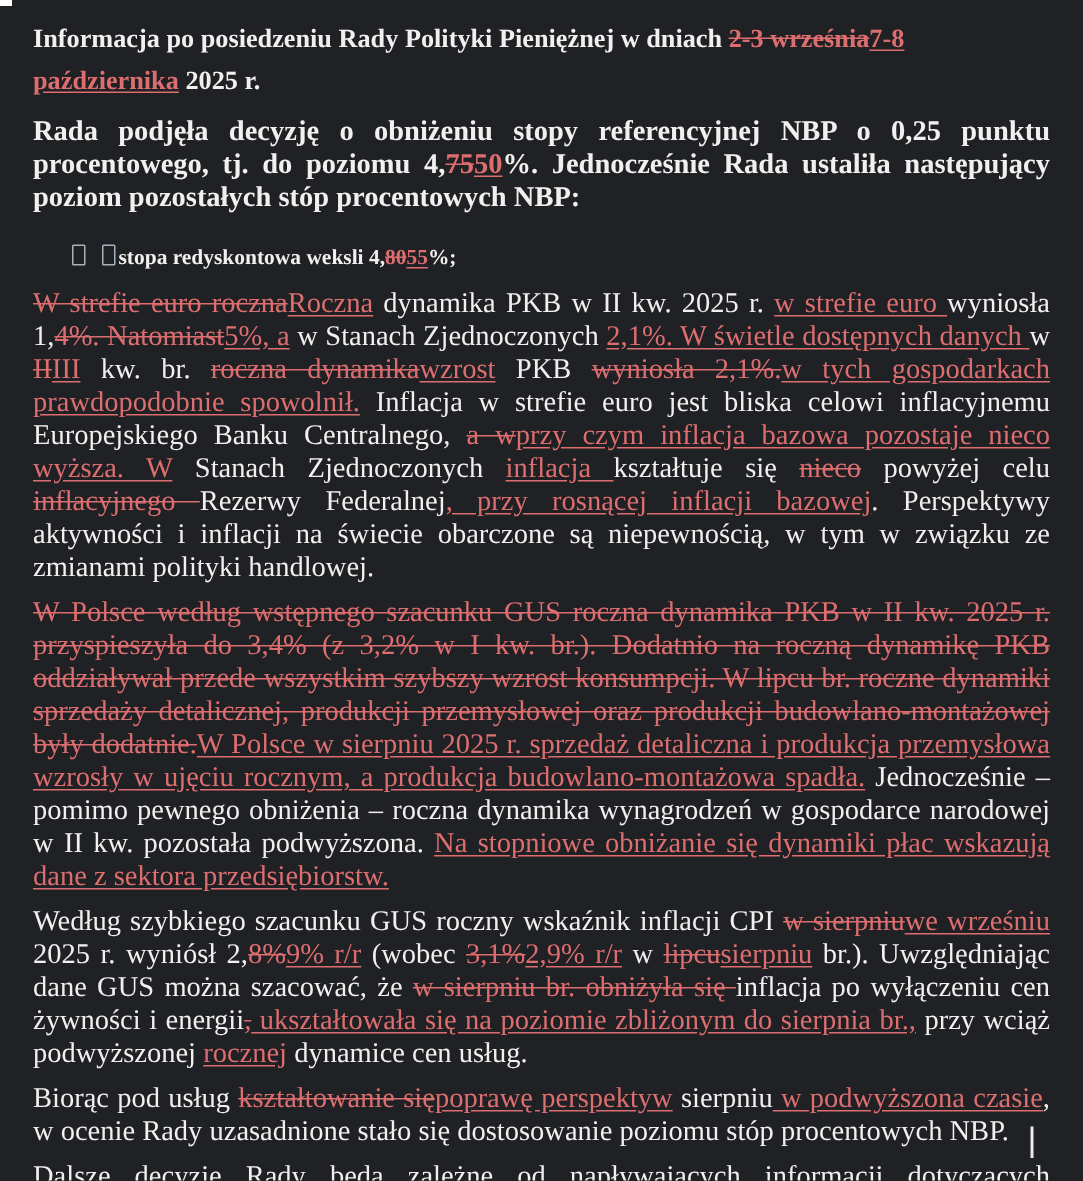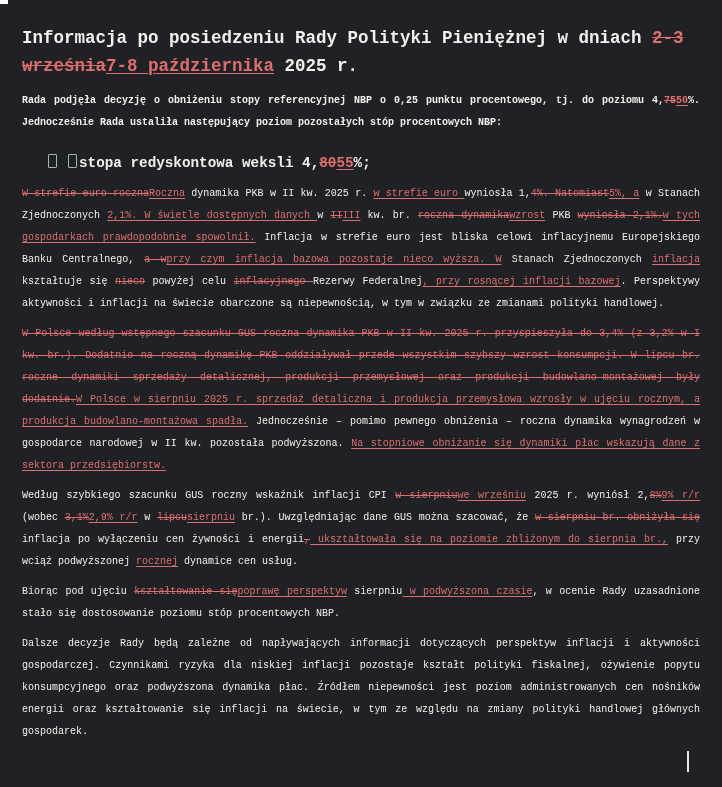--- a/index.html
+++ b/index.html
@@ -4,33 +4,32 @@
 <style>
   html,body{margin:0;padding:0;}
   body{
     width:722px;height:787px;overflow:hidden;
     background:#202124;
     font-family:"Liberation Serif", serif;
     position:relative;
   }
   .page{
     position:absolute;inset:0;
-    padding:22px 22px 0 22px;
+    padding:9px 22px 0 22px;
     color:#f0f0ee;
-    font-family:Liberation Mono, monospace;
   }
   .corner-artifact{
     position:absolute;left:0;top:0;width:8px;height:4px;background:#ffffff;
   }
   .title{
     font-size:17.5px;font-weight:bold;line-height:28px;
     margin:2px 0 10px 0;
   }
   .para{
-    font-size:10px;line-height:22px;text-align:justify;
+    font-size:19px;line-height:22px;text-align:justify;
     margin:0 0 8px 0;
   }
   .para.bold{font-weight:bold;}
   .para.tight{margin-bottom:1px;}
   .rate-list{
     list-style:none;margin:2px 0 9px 0;padding:0 0 0 26px;
   }
   .rate-list li{
     font-weight:bold;font-size:14.3px;line-height:22px;
   }
@@ -67,17 +66,17 @@
 
   <p class="para bold"><span class="run-normal">Rada podjęła decyzję o obniżeniu stopy referencyjnej NBP o 0,25 punktu procentowego, tj. do poziomu 4,</span><span class="run-del">75</span><span class="run-ins">50</span><span class="run-normal">%. Jednocześnie Rada ustaliła następujący poziom pozostałych stóp procentowych NBP:</span></p>
 
   <ul class="rate-list">
     <li class="gap"><span class="tofu"></span><span class="tofu narrow"></span><span class="run-normal">stopa redyskontowa weksli 4,</span><span class="run-del">80</span><span class="run-ins">55</span><span class="run-normal">%;</span></li>
   </ul>
 
   <p class="para"><span class="run-del">W strefie euro roczna</span><span class="run-ins">Roczna</span><span class="run-normal"> dynamika PKB w II kw. 2025 r. </span><span class="run-ins">w strefie euro </span><span class="run-normal">wyniosła 1,</span><span class="run-del">4%. Natomiast</span><span class="run-ins">5%, a</span><span class="run-normal"> w Stanach Zjednoczonych </span><span class="run-ins">2,1%. W świetle dostępnych danych </span><span class="run-normal">w </span><span class="run-del">II</span><span class="run-ins">III</span><span class="run-normal"> kw. br. </span><span class="run-del">roczna dynamika</span><span class="run-ins">wzrost</span><span class="run-normal"> PKB </span><span class="run-del">wyniosła 2,1%.</span><span class="run-ins">w tych gospodarkach prawdopodobnie spowolnił.</span><span class="run-normal"> Inflacja w strefie euro jest bliska celowi inflacyjnemu Europejskiego Banku Centralnego, </span><span class="run-del">a w</span><span class="run-ins">przy czym inflacja bazowa pozostaje nieco wyższa. W</span><span class="run-normal"> Stanach Zjednoczonych </span><span class="run-ins">inflacja </span><span class="run-normal">kształtuje się </span><span class="run-del">nieco</span><span class="run-normal"> powyżej celu </span><span class="run-del">inflacyjnego </span><span class="run-normal">Rezerwy Federalnej</span><span class="run-ins">, przy rosnącej inflacji bazowej</span><span class="run-normal">. Perspektywy aktywności i inflacji na świecie obarczone są niepewnością, w tym w związku ze zmianami polityki handlowej.</span></p>
   <p class="para"><span class="run-del">W Polsce według wstępnego szacunku GUS roczna dynamika PKB w II kw. 2025 r. przyspieszyła do 3,4% (z 3,2% w I kw. br.). Dodatnio na roczną dynamikę PKB oddziaływał przede wszystkim szybszy wzrost konsumpcji. W lipcu br. roczne dynamiki sprzedaży detalicznej, produkcji przemysłowej oraz produkcji budowlano-montażowej były dodatnie.</span><span class="run-ins">W Polsce w sierpniu 2025 r. sprzedaż detaliczna i produkcja przemysłowa wzrosły w ujęciu rocznym, a produkcja budowlano-montażowa spadła.</span><span class="run-normal"> Jednocześnie – pomimo pewnego obniżenia – roczna dynamika wynagrodzeń w gospodarce narodowej w II kw. pozostała podwyższona. </span><span class="run-ins">Na stopniowe obniżanie się dynamiki płac wskazują dane z sektora przedsiębiorstw.</span></p>
   <p class="para"><span class="run-normal">Według szybkiego szacunku GUS roczny wskaźnik inflacji CPI </span><span class="run-del">w sierpniu</span><span class="run-ins">we wrześniu</span><span class="run-normal"> 2025 r. wyniósł 2,</span><span class="run-del">8%</span><span class="run-ins">9% r/r</span><span class="run-normal"> (wobec </span><span class="run-del">3,1%</span><span class="run-ins">2,9% r/r</span><span class="run-normal"> w </span><span class="run-del">lipcu</span><span class="run-ins">sierpniu</span><span class="run-normal"> br.). Uwzględniając dane GUS można szacować, że </span><span class="run-del">w sierpniu br. obniżyła się </span><span class="run-normal">inflacja po wyłączeniu cen żywności i energii</span><span class="run-del">,</span><span class="run-ins"> ukształtowała się na poziomie zbliżonym do sierpnia br.,</span><span class="run-normal"> przy wciąż podwyższonej </span><span class="run-ins">rocznej</span><span class="run-normal"> dynamice cen usług.</span></p>
-  <p class="para"><span class="run-normal">Biorąc pod ujęciu </span><span class="run-del">kształtowanie się</span><span class="run-ins">poprawę perspektyw</span><span class="run-normal"> sierpniu</span><span class="run-ins"> w podwyższona czasie</span><span class="run-normal">, w ocenie Rady uzasadnione stało się dostosowanie poziomu stóp procentowych NBP.</span></p>
+  <p class="para"><span class="run-normal">Biorąc pod usług </span><span class="run-del">kształtowanie się</span><span class="run-ins">poprawę perspektyw</span><span class="run-normal"> sierpniu</span><span class="run-ins"> w podwyższona czasie</span><span class="run-normal">, w ocenie Rady uzasadnione stało się dostosowanie poziomu stóp procentowych NBP.</span></p>
   <p class="para tight"><span class="run-normal">Dalsze decyzje Rady będą zależne od napływających informacji dotyczących perspektyw inflacji i aktywności gospodarczej. Czynnikami ryzyka dla niskiej inflacji pozostaje kształt polityki fiskalnej, ożywienie popytu konsumpcyjnego oraz podwyższona dynamika płac. Źródłem niepewności jest poziom administrowanych cen nośników energii oraz kształtowanie się inflacji na świecie, w tym ze względu na zmiany polityki handlowej głównych gospodarek.</span></p>
 
   <div class="caret"></div>
 </div>
 
 </body></html>

